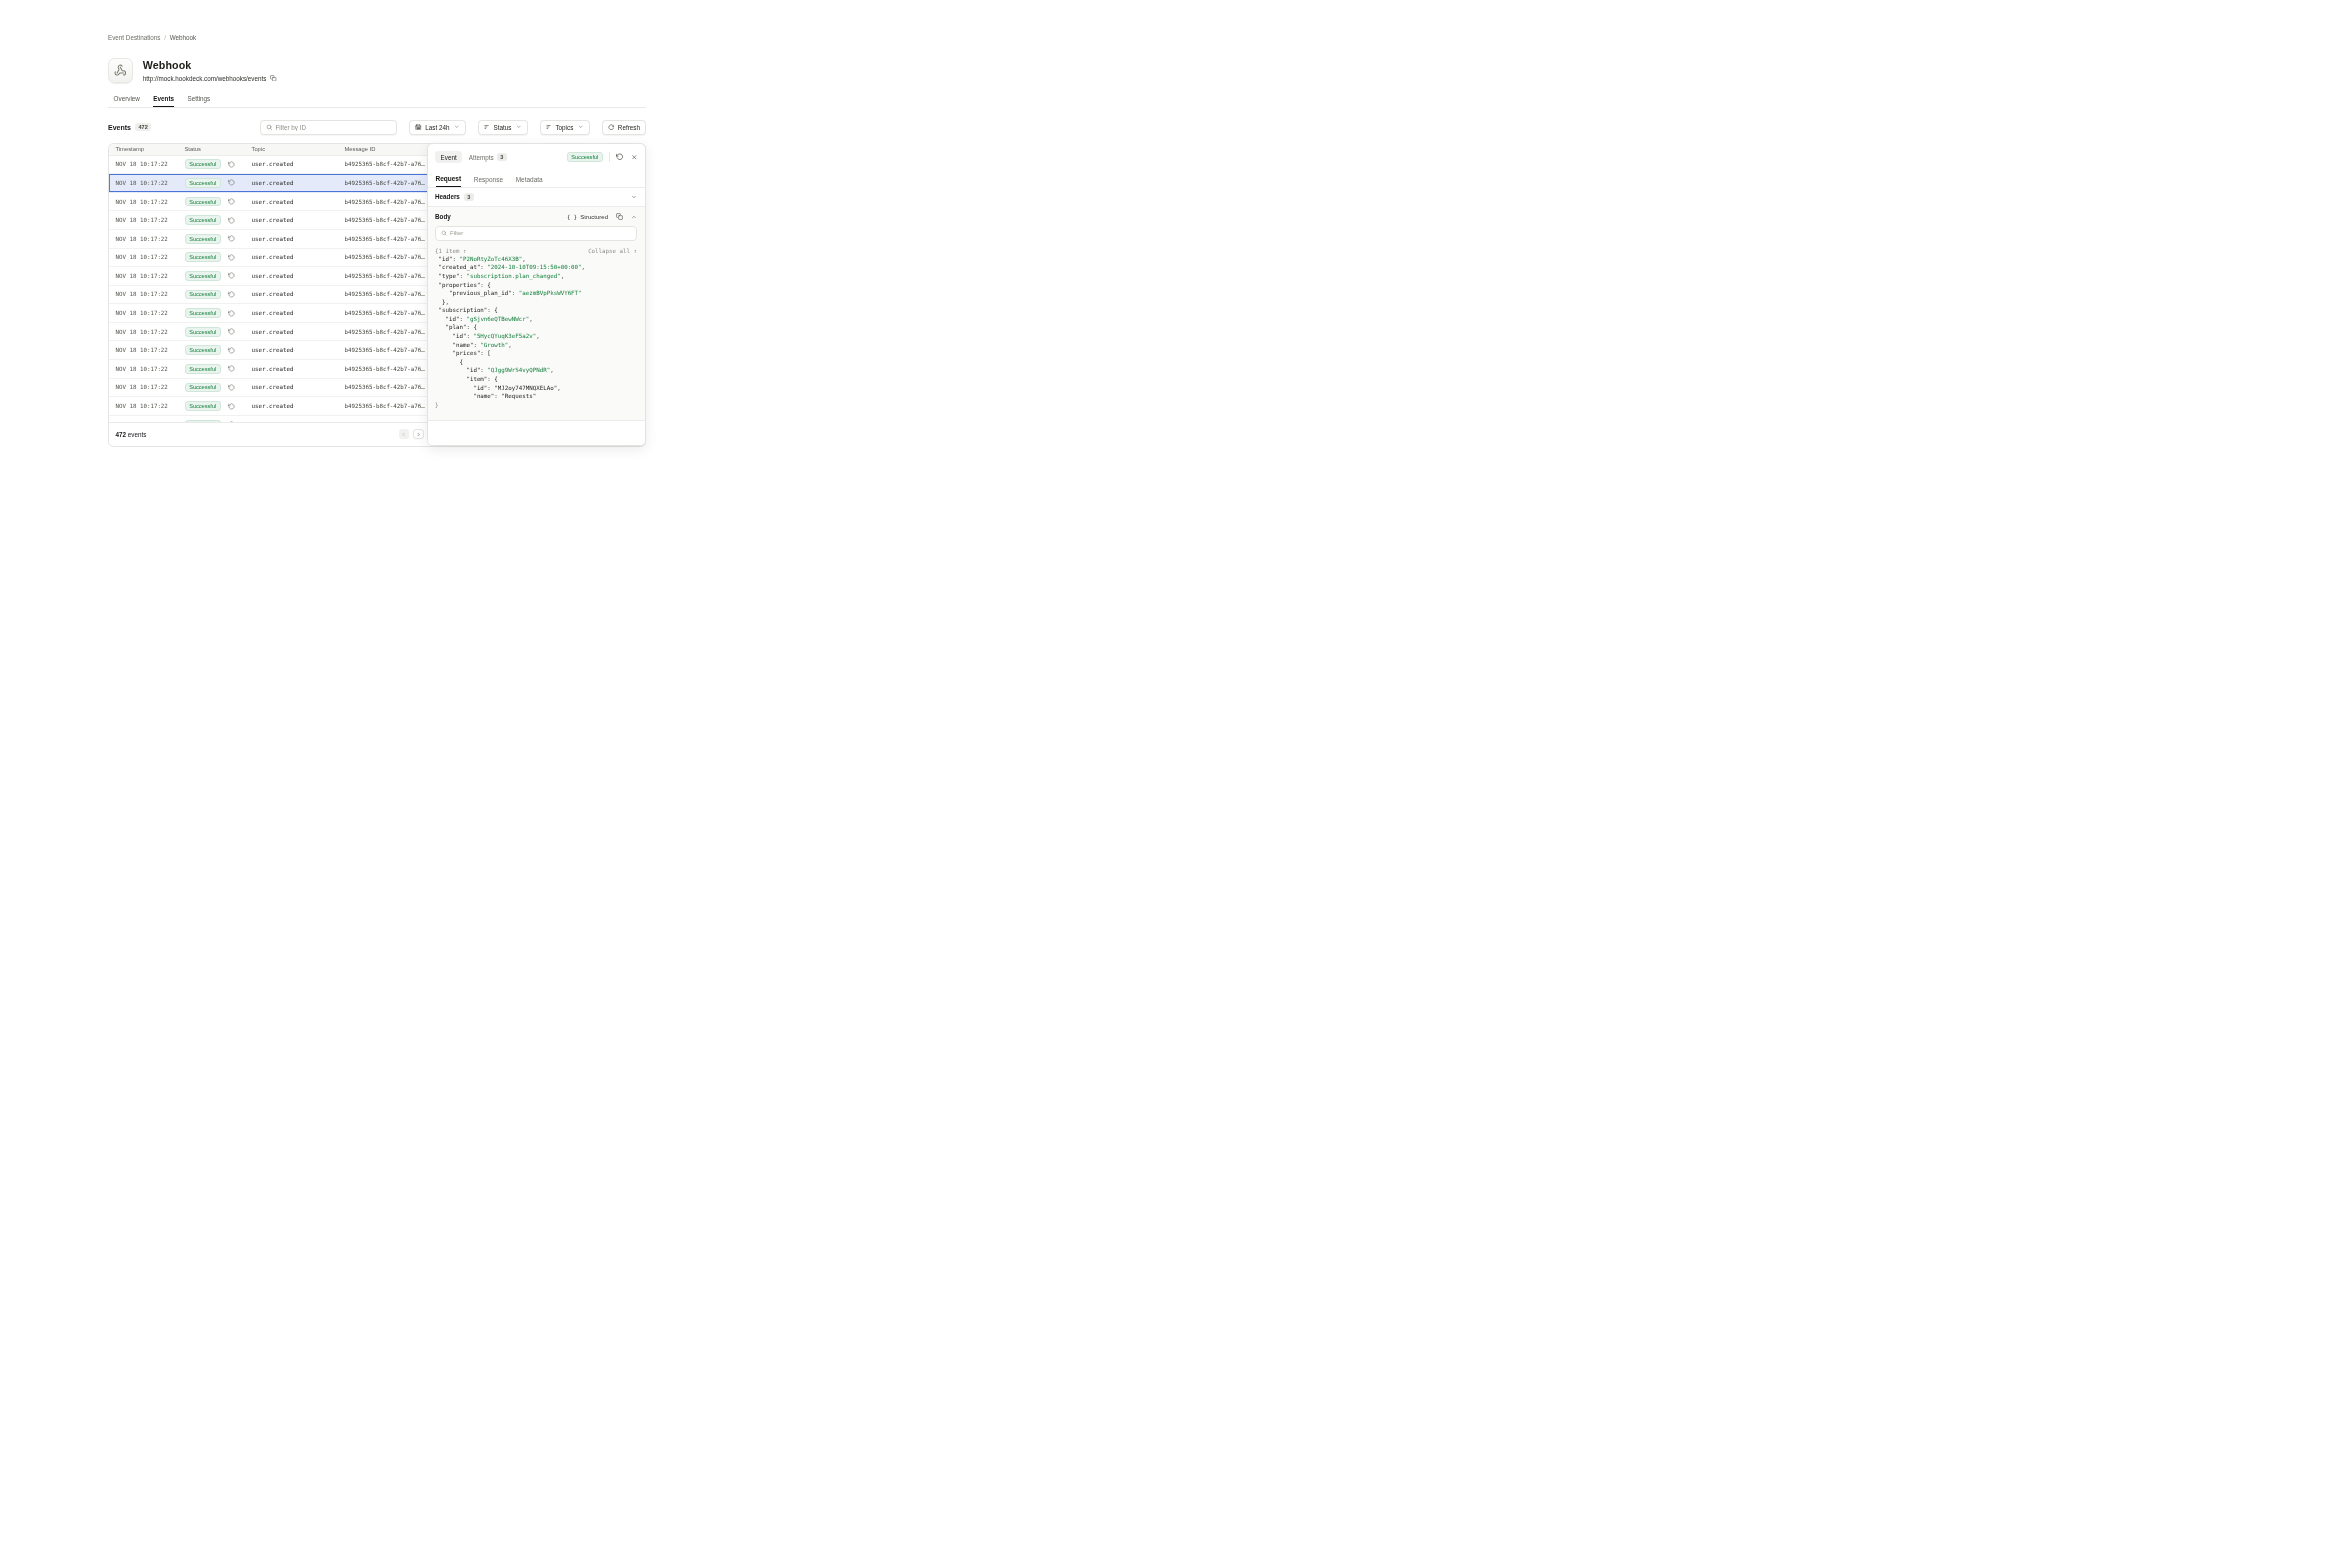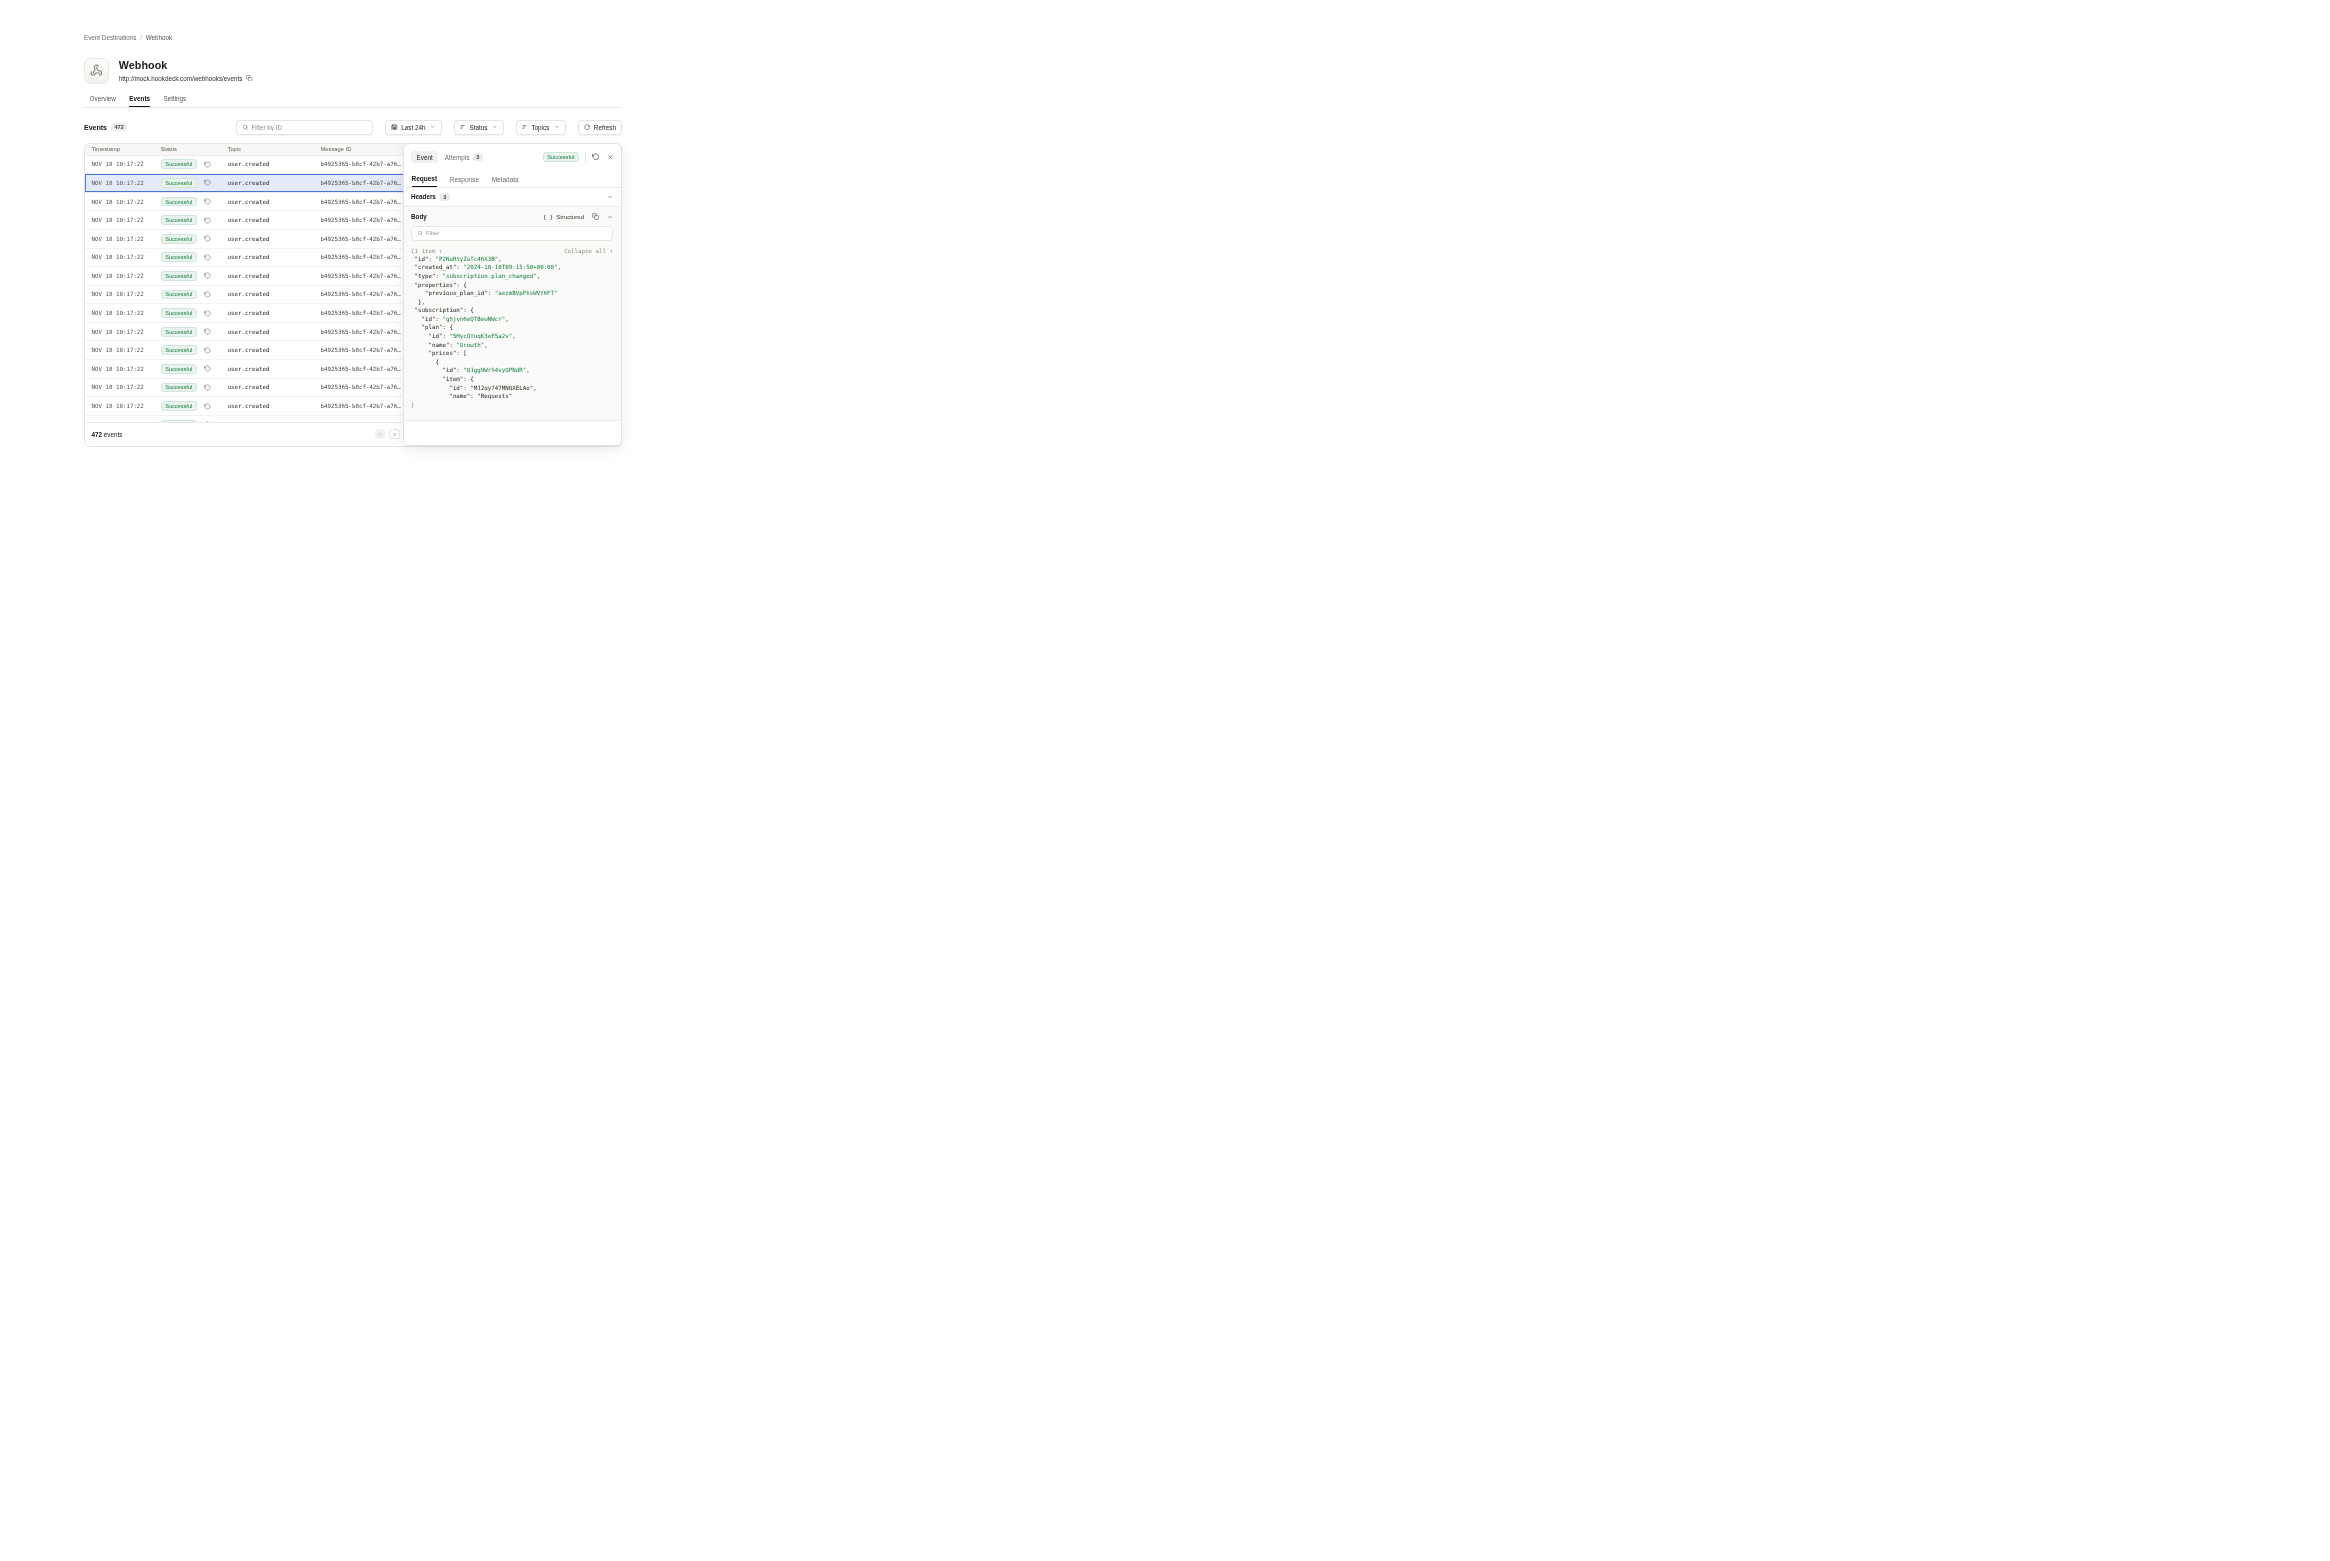--- a/index.html
+++ b/index.html
@@ -1,18 +1,18 @@
 <!DOCTYPE html>
 <html style="font-size:7.5px"><head>
 <meta charset="utf-8">
 <style>
   * { margin:0; padding:0; box-sizing:border-box; }
   html,body { background:#ffffff; width:731px; height:472px; overflow:hidden;
               font-family:"Liberation Sans", sans-serif; -webkit-font-smoothing:antialiased; }
-  .content { width:538px; margin-left:84px; position:relative; }
+  .content { width:538px; margin-left:108px; position:relative; }
 
   
   .breadcrumb { padding-top:34px; font-size:6.3px; color:#6d6d66; display:flex; gap:3.7px; align-items:center; }
   .breadcrumb .crumb-link { cursor:pointer; }
   .breadcrumb .sep { color:#b4b4ae; }
   .breadcrumb .crumb-current { color:#55554f; }
 
   
   .page-header { margin-top:17px; display:flex; align-items:center; gap:9.8px; }
   .app-icon-box { width:25px; height:25px; border-radius:6.5px; border:0.5px solid #e7e7e4;

